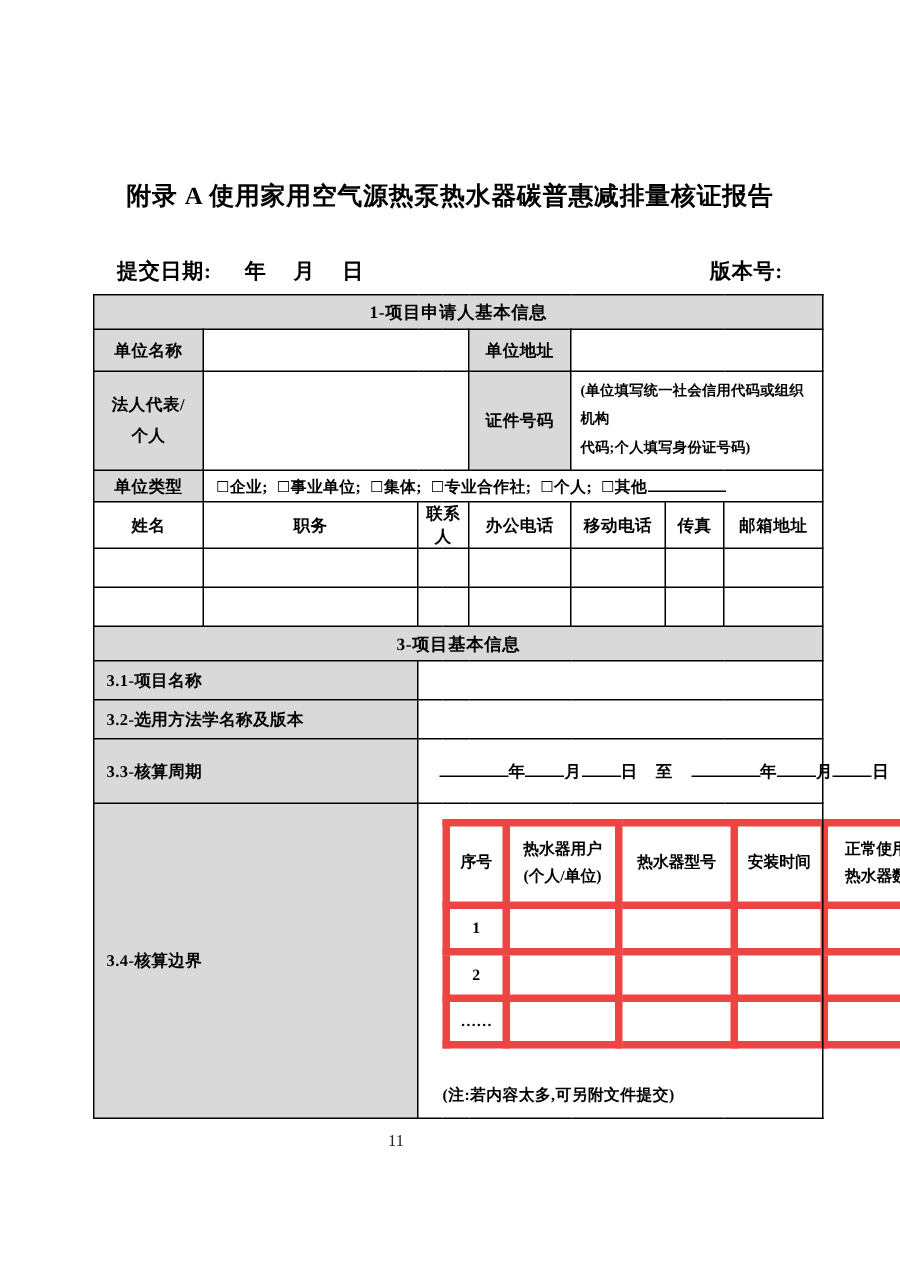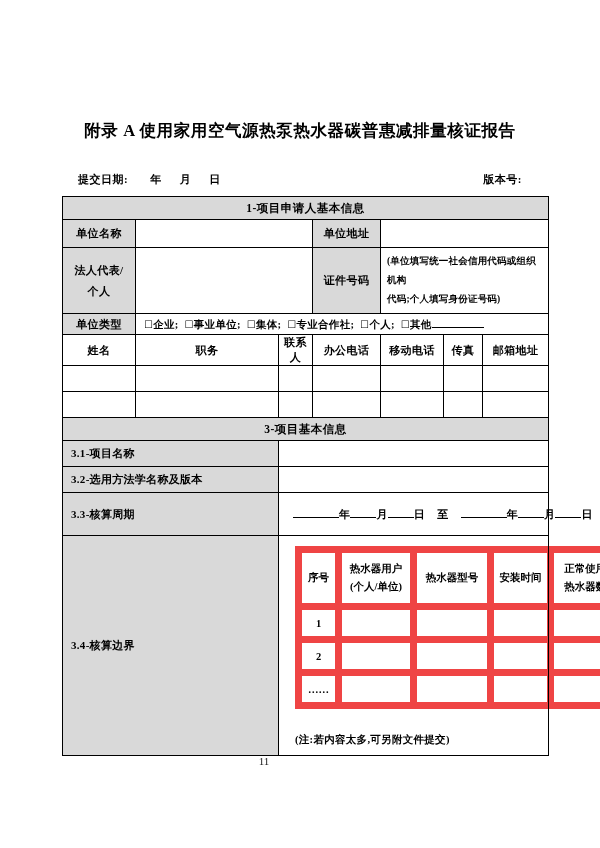--- a/index.html
+++ b/index.html
@@ -36,21 +36,21 @@
     font-family: "Liberation Serif", "DejaVu Serif", serif;
   }
 
   
   .meta-line {
     position: absolute;
     top: 172px;
     left: 62px;
     width: 486px;
     height: 18px;
-    font-size: 11px;
+    font-size: 14px;
     font-weight: bold;
   }
   .meta-left {
     position: absolute;
     left: 16px;
     top: 0;
     white-space: nowrap;
     letter-spacing: 0.5px;
   }
   .meta-left .sp1 { display: inline-block; width: 22px; }
@@ -162,21 +162,21 @@
     vertical-align: top;
   }
   .inner-table {
     border-collapse: collapse;
     table-layout: fixed;
     width: 332px;
     font-size: 10.5px;
     font-weight: bold;
   }
   .inner-table td {
-    border: 7px solid #ef4444;
+    border: 5px solid #ef4444;
     text-align: center;
     vertical-align: middle;
     padding: 2px 1px;
     background: #ffffff;
   }
   .inner-head td { height: 46px; line-height: 1.75; }
   .inner-body td { height: 22px; }
   .inner-note {
     margin-top: 24px;
     font-size: 10.5px;

